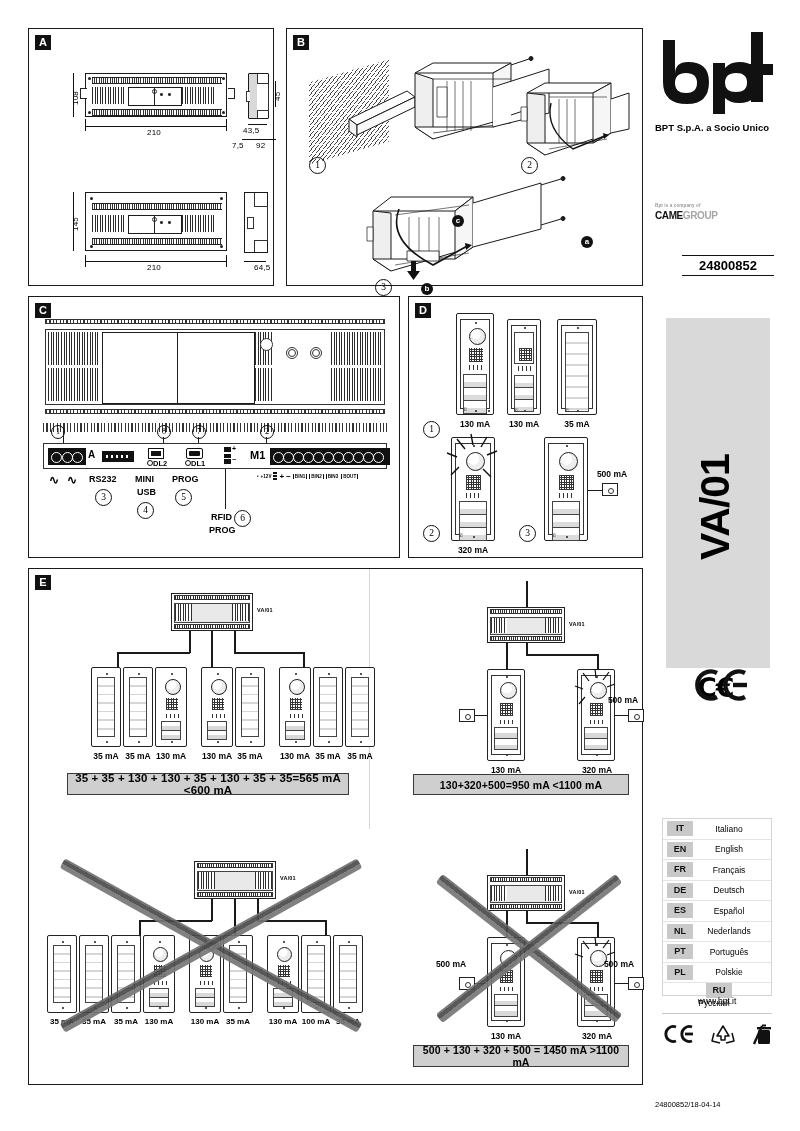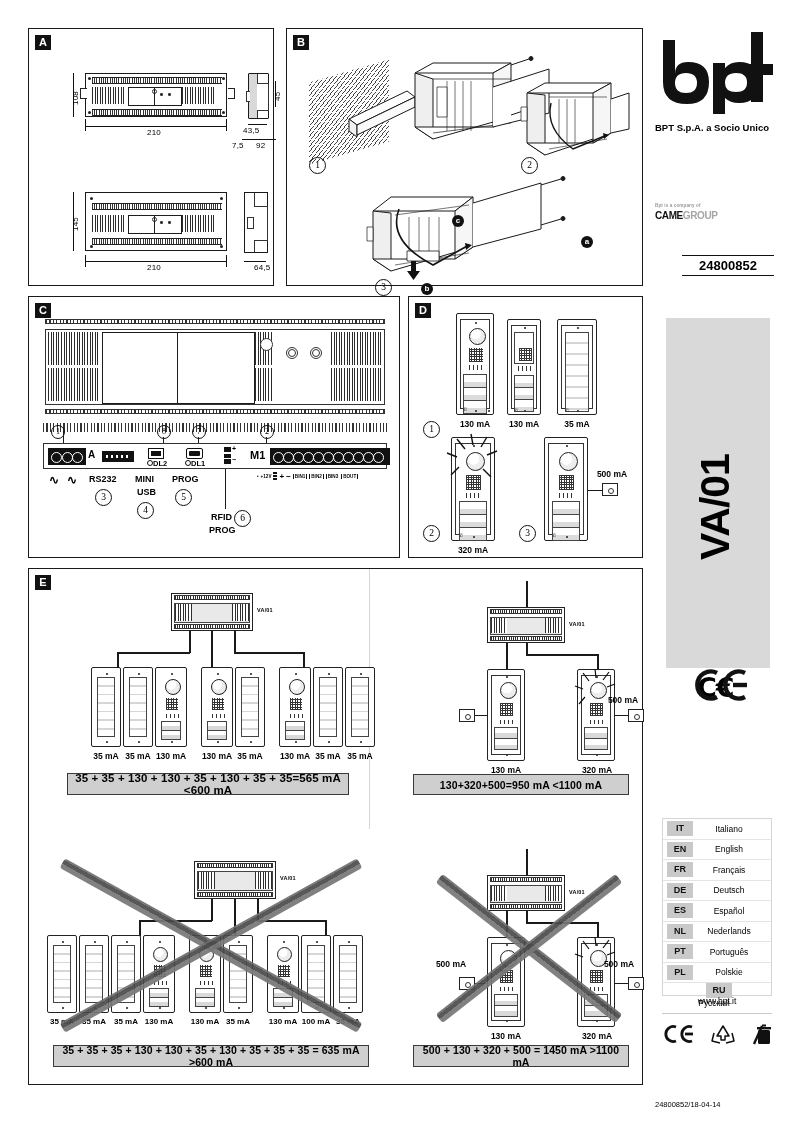--- a/index.html
+++ b/index.html
@@ -671,21 +671,20 @@
     <div class="ma" style="left:8px;top:448px;width:50px;font-size:8px;">35 mA</div>
     <div class="ma" style="left:40px;top:448px;width:50px;font-size:8px;">35 mA</div>
     <div class="ma" style="left:72px;top:448px;width:50px;font-size:8px;">35 mA</div>
     <div class="ma" style="left:105px;top:448px;width:50px;font-size:8px;">130 mA</div>
     <div class="ma" style="left:151px;top:448px;width:50px;font-size:8px;">130 mA</div>
     <div class="ma" style="left:184px;top:448px;width:50px;font-size:8px;">35 mA</div>
     <div class="ma" style="left:229px;top:448px;width:50px;font-size:8px;">130 mA</div>
     <div class="ma" style="left:262px;top:448px;width:50px;font-size:8px;">100 mA</div>
     <div class="ma" style="left:294px;top:448px;width:50px;font-size:8px;">35 mA</div>
 
-    <div class="formula sm" style="left:24px;top:476px;width:316px;height:22px;">35 + 35 + 35 + 130 + 130 + 35 + 130 + 35 + 35 + 35 = 635 mA &gt;600 mA</div>
 
     <div class="xmark" style="left:12px;top:282px;width:340px;height:188px;">
       <span style="transform:rotate(29deg);"></span>
       <span style="transform:rotate(-29deg);"></span>
     </div>
 
     <div class="wire" style="left:497px;top:280px;width:1.8px;height:26px;"></div>
     <div class="mod" style="left:458px;top:306px;width:78px;height:36px;">
       <div class="top" style="top:1px;"></div>
       <div class="mid" style="top:9px;height:18px;"></div>

